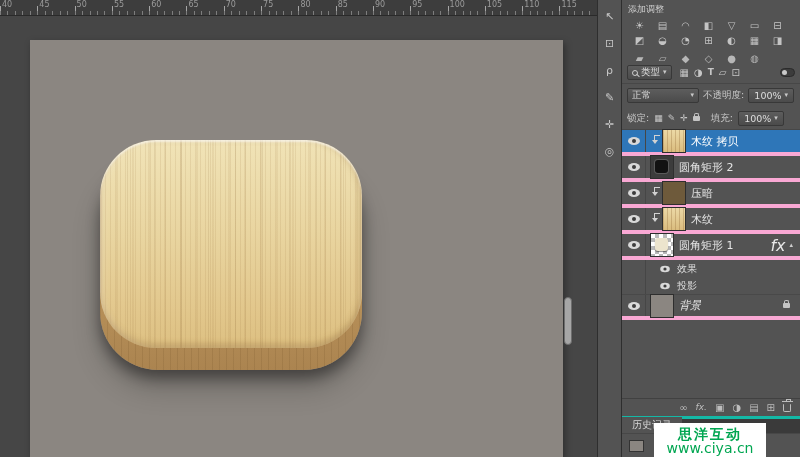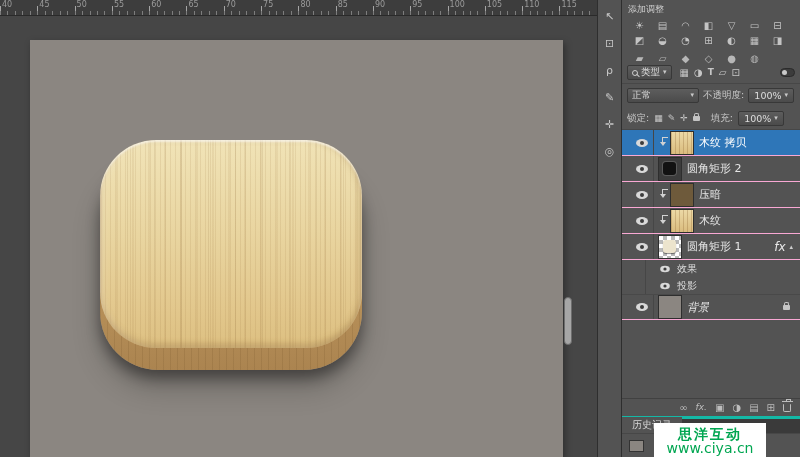--- a/index.html
+++ b/index.html
@@ -77,21 +77,21 @@
 
   .blend-row{height:23px;display:flex;align-items:center;padding:0 5px;gap:4px;}
   .mode-combo{width:72px;justify-content:space-between;}
   .val-combo{width:46px;justify-content:center;}
 
   .lock-row{height:23px;display:flex;align-items:center;padding:0 5px;gap:5px;border-bottom:1px solid #474747;}
   .licon{font-size:9px;color:#c6c6c6;}
 
   
   .layers-list{height:207px;}
-  .lrow{height:26px;display:flex;align-items:center;border-bottom:1px solid #f9a8d4;background:#535353;padding-left:8px;}
+  .lrow{height:26px;display:flex;align-items:center;border-bottom:4px solid #f9a8d4;background:#535353;}
   .lrow.selected{background:#2e76b8;}
   .eyecell{width:24px;height:100%;flex:none;display:flex;align-items:center;justify-content:center;border-right:1px solid #464646;}
   .eye{width:12px;height:8px;background:#d9d9d9;border-radius:50%;position:relative;}
   .eye::after{content:"";position:absolute;left:4px;top:2px;width:4px;height:4px;border-radius:50%;background:#3c3c3c;}
   .eye.sm{transform:scale(.8);}
   .cliparrow{position:relative;width:10px;height:12px;flex:none;margin:0 1px 0 5px;}
   .cliparrow::before{content:"";position:absolute;left:3px;top:0;width:5px;height:5px;border-left:1px solid #d2d2d2;border-top:1px solid #d2d2d2;}
   .cliparrow::after{content:"";position:absolute;left:0.5px;top:5px;border:3px solid transparent;border-top:4px solid #d2d2d2;}
   .thumb{width:22px;height:22px;flex:none;margin:0 6px 0 5px;box-shadow:0 0 0 1px #2e2e2e;}
   .cliparrow + .thumb{margin-left:1px;}
@@ -102,21 +102,21 @@
   .thumb.shape-dark{background:#3c3c3c;position:relative;}
   .thumb.shape-dark::after{content:"";position:absolute;left:4px;top:4px;width:13px;height:13px;border-radius:3px;background:#121212;box-shadow:0 0 0 1px #5a5a5a;}
   .thumb.shape-light{background:#fff;position:relative;
     background-image:linear-gradient(45deg,#b9b9b9 25%,transparent 25%,transparent 75%,#b9b9b9 75%),
       linear-gradient(45deg,#b9b9b9 25%,transparent 25%,transparent 75%,#b9b9b9 75%);
     background-size:8px 8px;background-position:0 0,4px 4px;}
   .thumb.shape-light::after{content:"";position:absolute;left:4px;top:4px;width:13px;height:13px;border-radius:3px;background:#ece4cd;box-shadow:0 1px 1px rgba(0,0,0,.45);}
   .lname{font-size:11px;color:#e6e6e6;white-space:nowrap;overflow:hidden;}
   .lrow.selected .lname{color:#fff;}
   .lname.italic{font-style:italic;}
-  .fxbadge{margin-left:auto;font-size:12px;font-style:italic;color:#e8e8e8;text-align:right;}
+  .fxbadge{margin-left:auto;font-size:16px;font-style:italic;color:#e8e8e8;text-align:right;}
   .fxchev{font-size:7px;color:#cccccc;margin:0 7px 0 4px;}
   .minilock{position:relative;width:7px;height:5px;background:#c4c4c4;border-radius:1px;margin-left:auto;margin-right:10px;}
   .minilock::before{content:"";position:absolute;left:1px;top:-3px;width:3px;height:3px;border:1px solid #c4c4c4;border-bottom:none;border-radius:2px 2px 0 0;}
 
   .srow{height:17px;display:flex;align-items:center;background:#535353;}
   .subeyewell{width:24px;height:100%;flex:none;border-right:1px solid #464646;}
   .sub-eye{width:20px;margin-left:9px;display:flex;justify-content:center;flex:none;}
   .sname{font-size:10px;color:#dcdcdc;margin-left:2px;}
 
   .layers-spacer{flex:1;background:#535353;}

